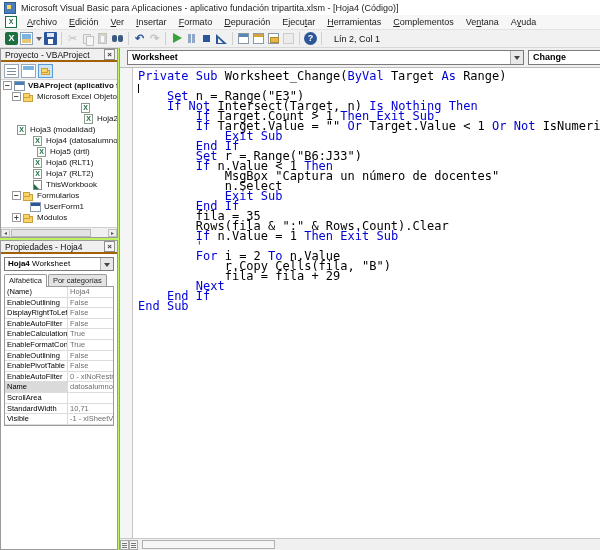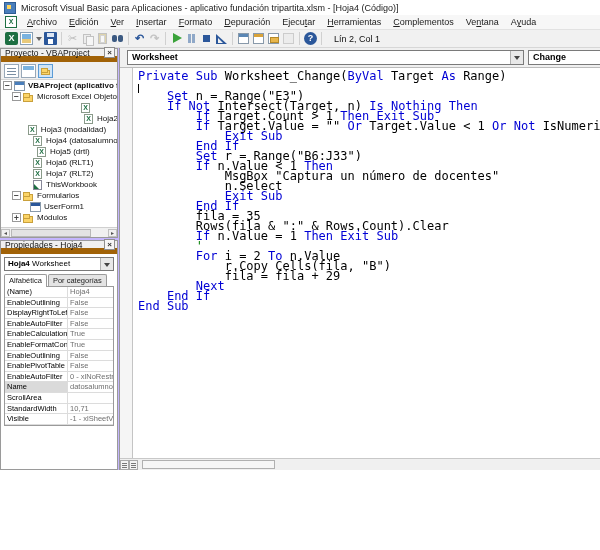--- a/index.html
+++ b/index.html
@@ -1,16 +1,16 @@
 <!DOCTYPE html>
 <html><head>
 <meta charset="utf-8">
 <style>
   html,body{margin:0;padding:0}
-  .app{position:relative;width:600px;height:470px;background:#c4b5fd;overflow:hidden;
+  .app{position:relative;width:600px;height:550px;background:#bef264;overflow:hidden;
        font-family:"Liberation Sans",sans-serif;-webkit-font-smoothing:antialiased}
   
   .titlebar{position:absolute;left:0;top:0;width:600px;height:15px;background:#ffffff;
             display:flex;align-items:center;padding-left:4px;box-sizing:border-box}
   .vb-app-icon{width:10px;height:10px;background:#4a7ebb;border:1px solid #2e5d94;position:relative;flex:0 0 auto}
   .vb-app-icon::before{content:"";position:absolute;left:2px;top:2px;width:4px;height:4px;background:#ffd75e}
   .title-text{font-size:9px;color:#1a1a1a;margin-left:5px;white-space:nowrap}
   
   .menubar{position:absolute;left:0;top:15px;width:600px;height:14px;background:#f7f7f7;
            display:flex;align-items:center;font-size:9px;color:#222}
@@ -59,21 +59,21 @@
   .object-browser-icon::after{content:"";position:absolute;left:3px;top:5px;width:7px;height:4px;background:#e8b64c;border:1px solid #b58a2a}
   .toolbox-icon::before{content:"";position:absolute;inset:1px;background:#ececec;border:1px solid #cccccc}
   .help-icon{border-radius:50%;background:#2b579a}
   .help-icon::before{content:"?";position:absolute;inset:0;color:#fff;text-align:center;font:bold 9px/13px "Liberation Sans",sans-serif}
   .pos-label{font-size:9px;color:#111;margin-left:9px;white-space:nowrap}
   
   .dock{position:absolute;left:0;top:48px;width:119px;bottom:0}
   .panel{position:absolute;left:0;right:1px;background:#fff;border:1px solid #9a9a9a;box-sizing:border-box}
   .project-panel{top:0;height:190px}
   .props-panel{top:192px;bottom:0}
-  .phead{position:absolute;left:0;right:0;top:0;height:13px;background:#f0f0f0;border-bottom:6px solid #a16207;
+  .phead{position:absolute;left:0;right:0;top:0;height:13px;background:#f0f0f0;border-bottom:2px solid #a16207;
          display:flex;align-items:center;padding:0 2px 0 4px;box-sizing:border-box}
   .phead .ptitle{font-size:8.5px;color:#111;flex:1;white-space:nowrap;overflow:hidden}
   .close-btn{width:11px;height:11px;border:1px solid #8f8f8f;background:#f6f6f6;box-sizing:border-box;
              font:bold 8px/9px "Liberation Sans",sans-serif;text-align:center;color:#333;flex:0 0 auto}
   .ptoolbar{position:absolute;left:0;right:0;top:13px;height:18px;background:#f0f0f0;border-bottom:1px solid #d6d6d6;
             display:flex;align-items:center;padding-left:3px;box-sizing:border-box}
   .pti{width:15px;height:14px;display:inline-block;position:relative;margin-right:2px;box-sizing:border-box}
   .view-code-icon{background:#fff;border:1px solid #98a8b8}
   .view-code-icon::before{content:"";position:absolute;left:2px;right:2px;top:3px;height:1px;background:#7a8ea2;
       box-shadow:0 3px 0 #7a8ea2, 0 6px 0 #7a8ea2}
@@ -229,21 +229,21 @@
           <div class="tree-row" style="padding-left: 20px; gap: 48px;">
             <span class="exp-sp"></span>
             <span class="tree-ic worksheet-icon"></span>
             <span class="tree-label">Hoja1 (datos)</span>
           </div>
           <div class="tree-row" style="padding-left: 31px; margin-left: 40px;">
             <span class="exp-sp"></span>
             <span class="tree-ic worksheet-icon"></span>
             <span class="tree-label">Hoja2 (datosempres</span>
           </div>
-          <div class="tree-row" style="padding-left: 4px; justify-content: center;">
+          <div class="tree-row" style="padding-left: 4px;">
             <span class="exp-sp"></span>
             <span class="tree-ic worksheet-icon"></span>
             <span class="tree-label">Hoja3 (modalidad)</span>
           </div>
           <div class="tree-row" style="padding-left: 20px;">
             <span class="exp-sp"></span>
             <span class="tree-ic worksheet-icon"></span>
             <span class="tree-label">Hoja4 (datosalumnos</span>
           </div>
           <div class="tree-row" style="padding-left: 24px;">

